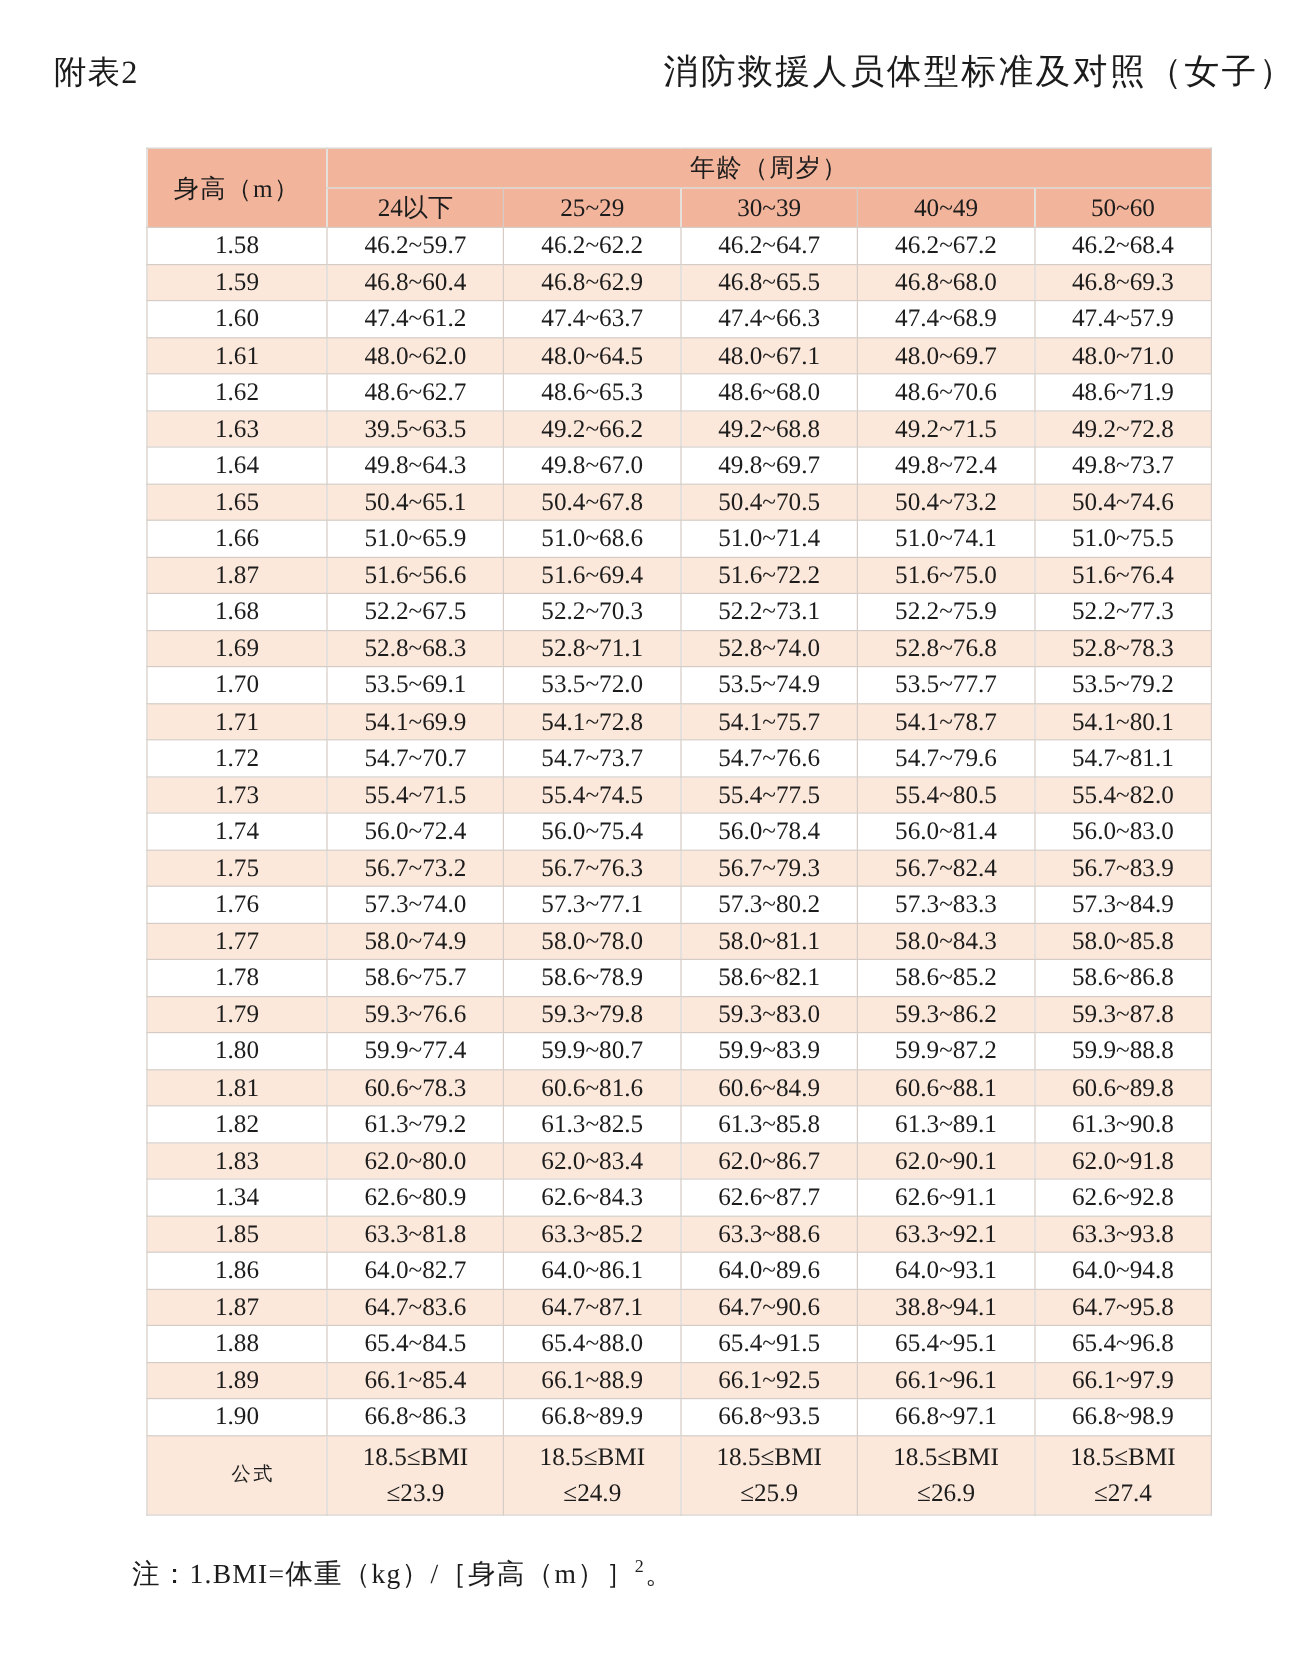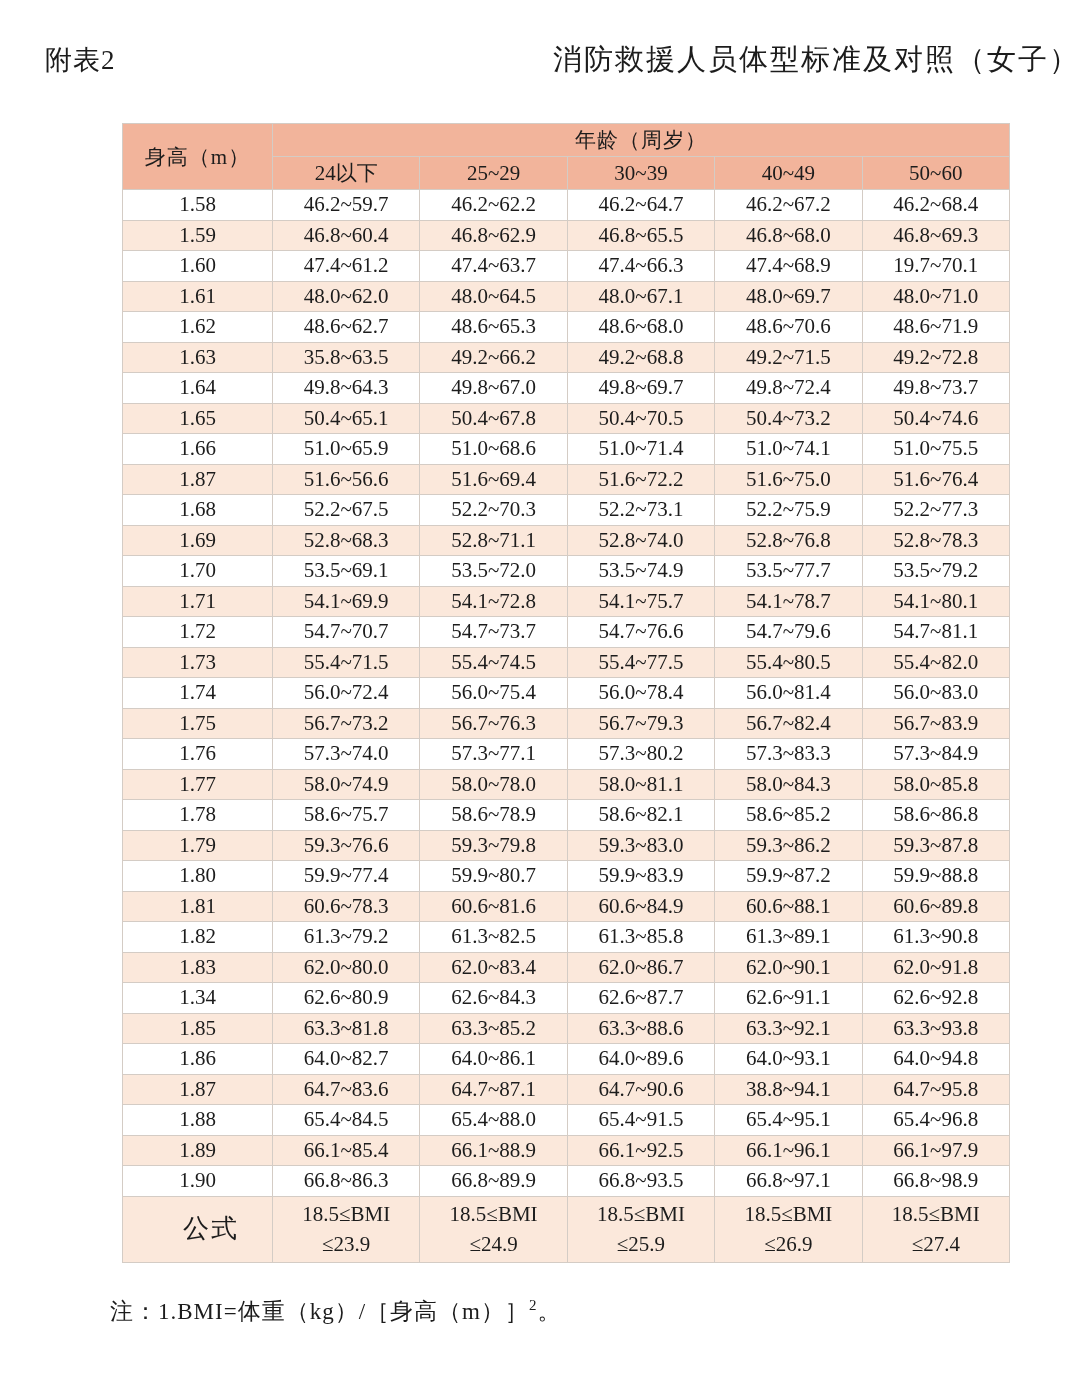--- a/index.html
+++ b/index.html
@@ -78,21 +78,21 @@
   th.age-col-header { height: 33px; font-size: 22px; }
   tbody td { height: 30.5px; background: var(--row-bg); }
   tbody tr.alt td { background: var(--row-alt-bg); }
   td.height-cell { }
   tr.formula-row td {
     height: 66px;
     background: var(--row-alt-bg);
     font-size: 21px;
     line-height: 1.45;
   }
-  tr.formula-row td.formula-label-cell { font-size: 26px; letter-spacing: 2px; padding-left: 27px; }
+  tr.formula-row td.formula-label-cell { font-size: 16px; letter-spacing: 2px; padding-left: 27px; }
   .doc-note {
     position: absolute;
     top: 1296px;
     left: 110px;
     font-size: 23px;
     letter-spacing: 1px;
     white-space: nowrap;
   }
   .doc-note sup { font-size: 15px; }
 </style>
@@ -146,41 +146,41 @@
           <td>46.8~65.5</td>
           <td>46.8~68.0</td>
           <td>46.8~69.3</td>
         </tr>
         <tr>
           <td class="height-cell">1.60</td>
           <td>47.4~61.2</td>
           <td>47.4~63.7</td>
           <td>47.4~66.3</td>
           <td>47.4~68.9</td>
-          <td>19.7~70.1</td>
+          <td>47.4~57.9</td>
         </tr>
         <tr class="alt">
           <td class="height-cell">1.61</td>
           <td>48.0~62.0</td>
           <td>48.0~64.5</td>
           <td>48.0~67.1</td>
           <td>48.0~69.7</td>
           <td>48.0~71.0</td>
         </tr>
         <tr>
           <td class="height-cell">1.62</td>
           <td>48.6~62.7</td>
           <td>48.6~65.3</td>
           <td>48.6~68.0</td>
           <td>48.6~70.6</td>
           <td>48.6~71.9</td>
         </tr>
         <tr class="alt">
           <td class="height-cell">1.63</td>
-          <td>35.8~63.5</td>
+          <td>39.5~63.5</td>
           <td>49.2~66.2</td>
           <td>49.2~68.8</td>
           <td>49.2~71.5</td>
           <td>49.2~72.8</td>
         </tr>
         <tr>
           <td class="height-cell">1.64</td>
           <td>49.8~64.3</td>
           <td>49.8~67.0</td>
           <td>49.8~69.7</td>

